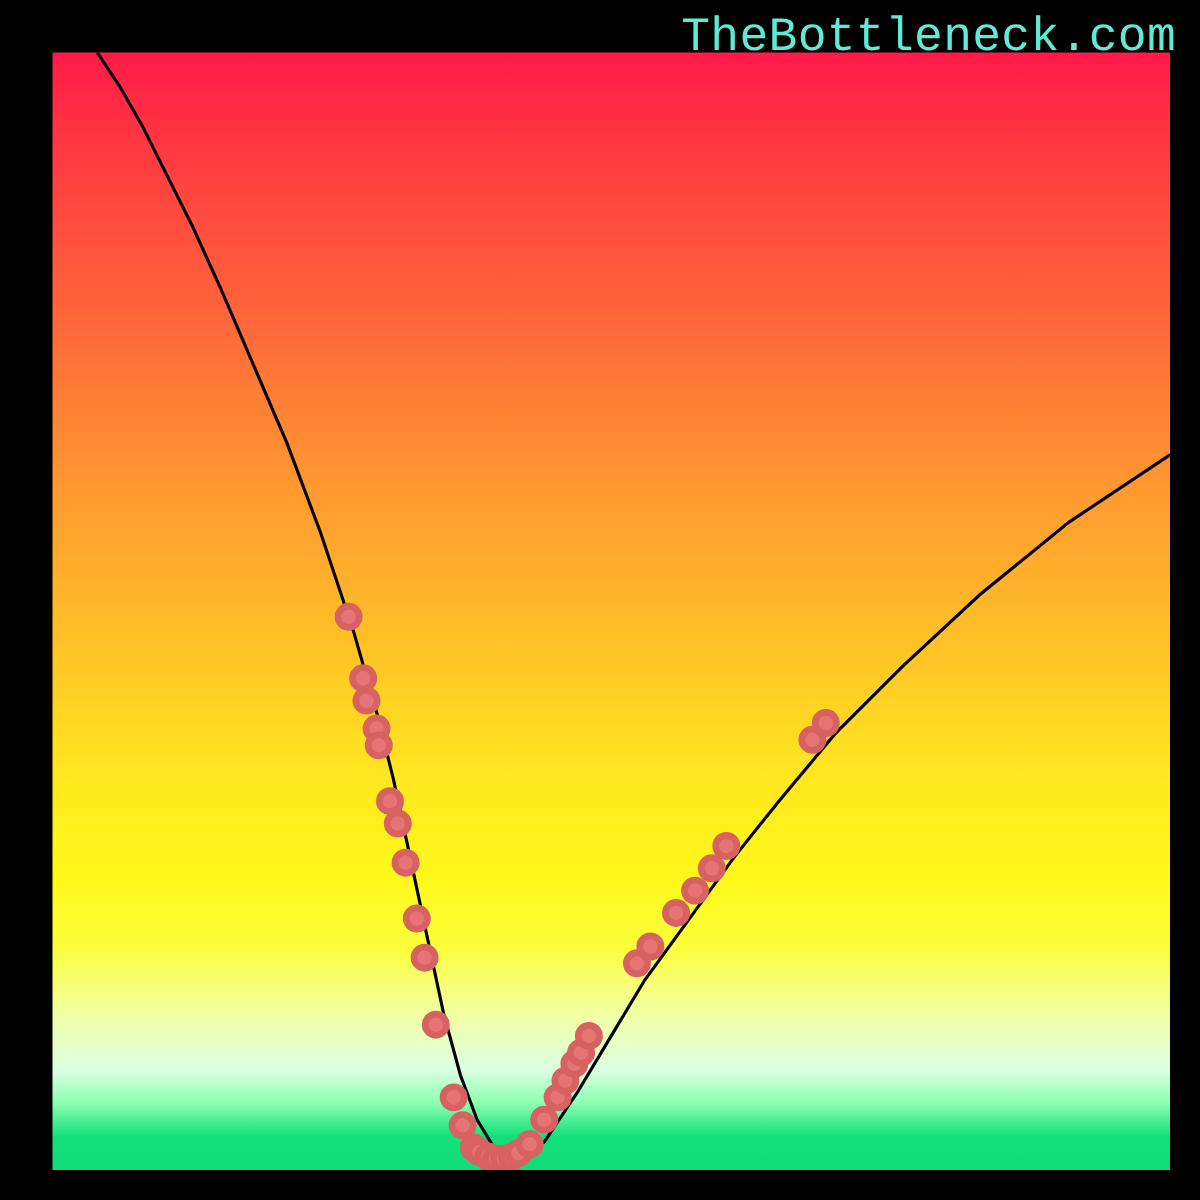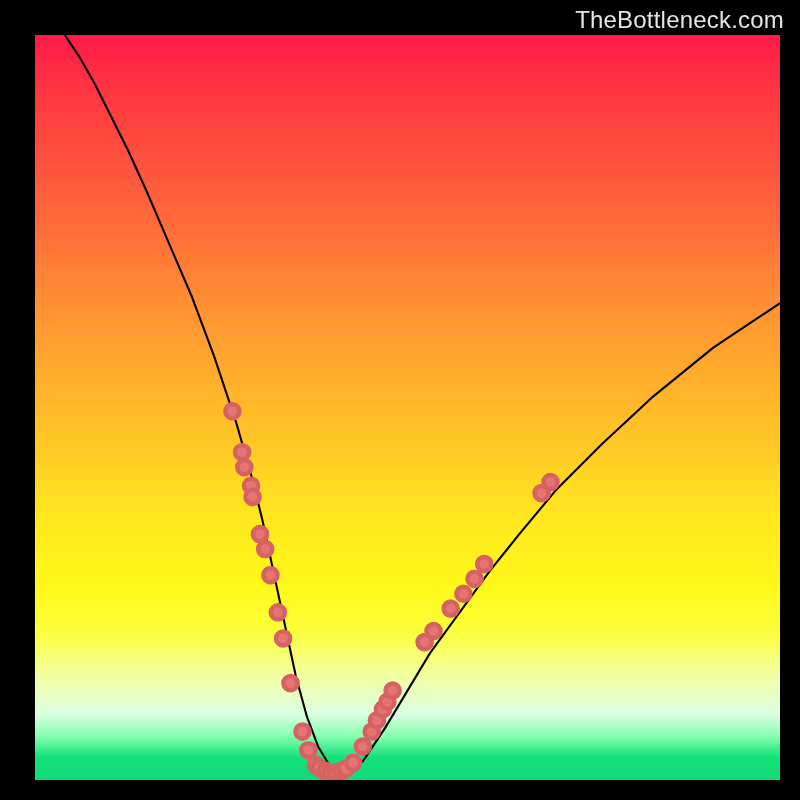--- a/index.html
+++ b/index.html
@@ -30,25 +30,25 @@
       #dcffe2 91%,
       #8cffb2 94%,
       #13e07b 97%,
       #12db79 100%
     );
   }
   .watermark {
     position: absolute;
     top: 6px;
     right: 16px;
-    color: #e5e5e5;
-    font-size: 24px;
+    color: #5eead4;
+    font-size: 32px;
     font-weight: 500;
     letter-spacing: 0.2px;
-    font-family: Liberation Sans, sans-serif;
+    font-family: Liberation Mono, monospace;
   }
   svg.curve {
     position: absolute;
     left: 0;
     top: 0;
     width: 745px;
     height: 745px;
   }
   .dot {
     fill: #e77474;

